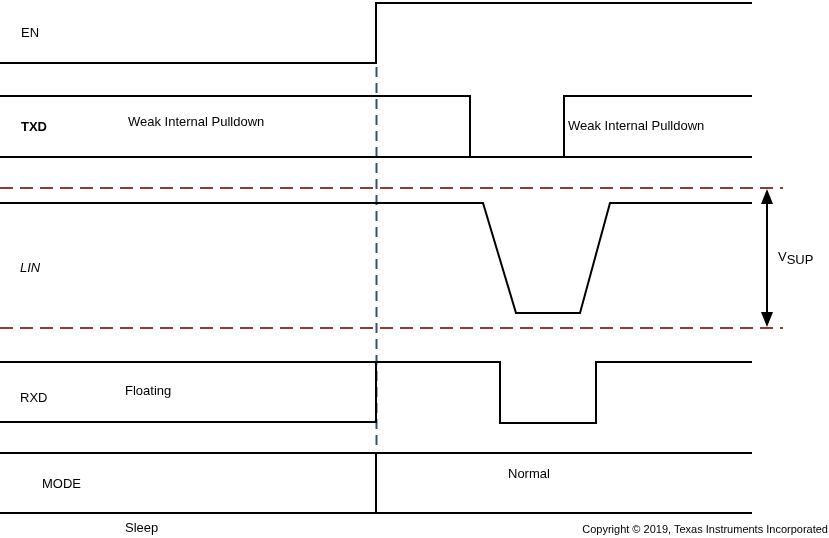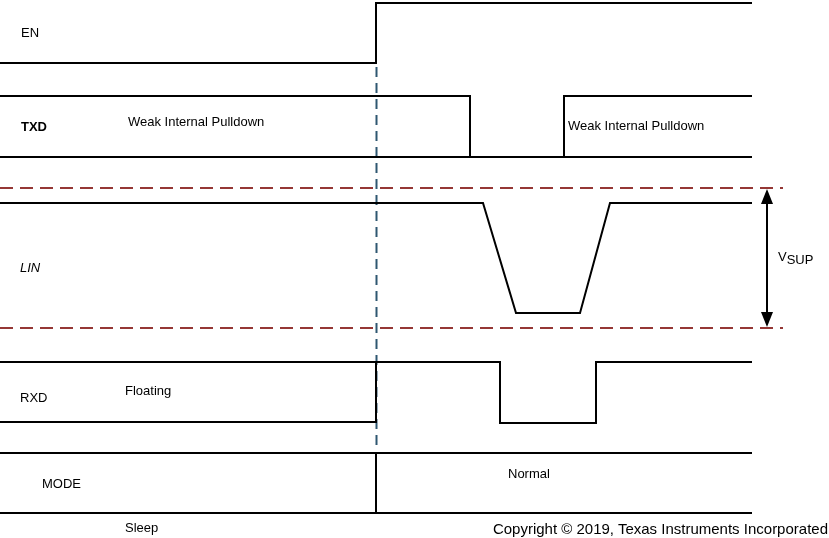--- a/index.html
+++ b/index.html
@@ -19,21 +19,21 @@
     position:absolute;
     font-size:13px;
     line-height:16px;
     white-space:nowrap;
     color:#000;
   }
   .vsup-sub{font-size:13px;vertical-align:-3px;}
   .copyright{
     position:absolute;
     top:521px;right:1px;
-    font-size:15px;
+    font-size:11px;
     line-height:16px;
     white-space:nowrap;
   }
 </style>
 </head>
 <body>
 
 <div class="stage">
 
   <svg width="829" height="538" viewBox="0 0 829 538">

